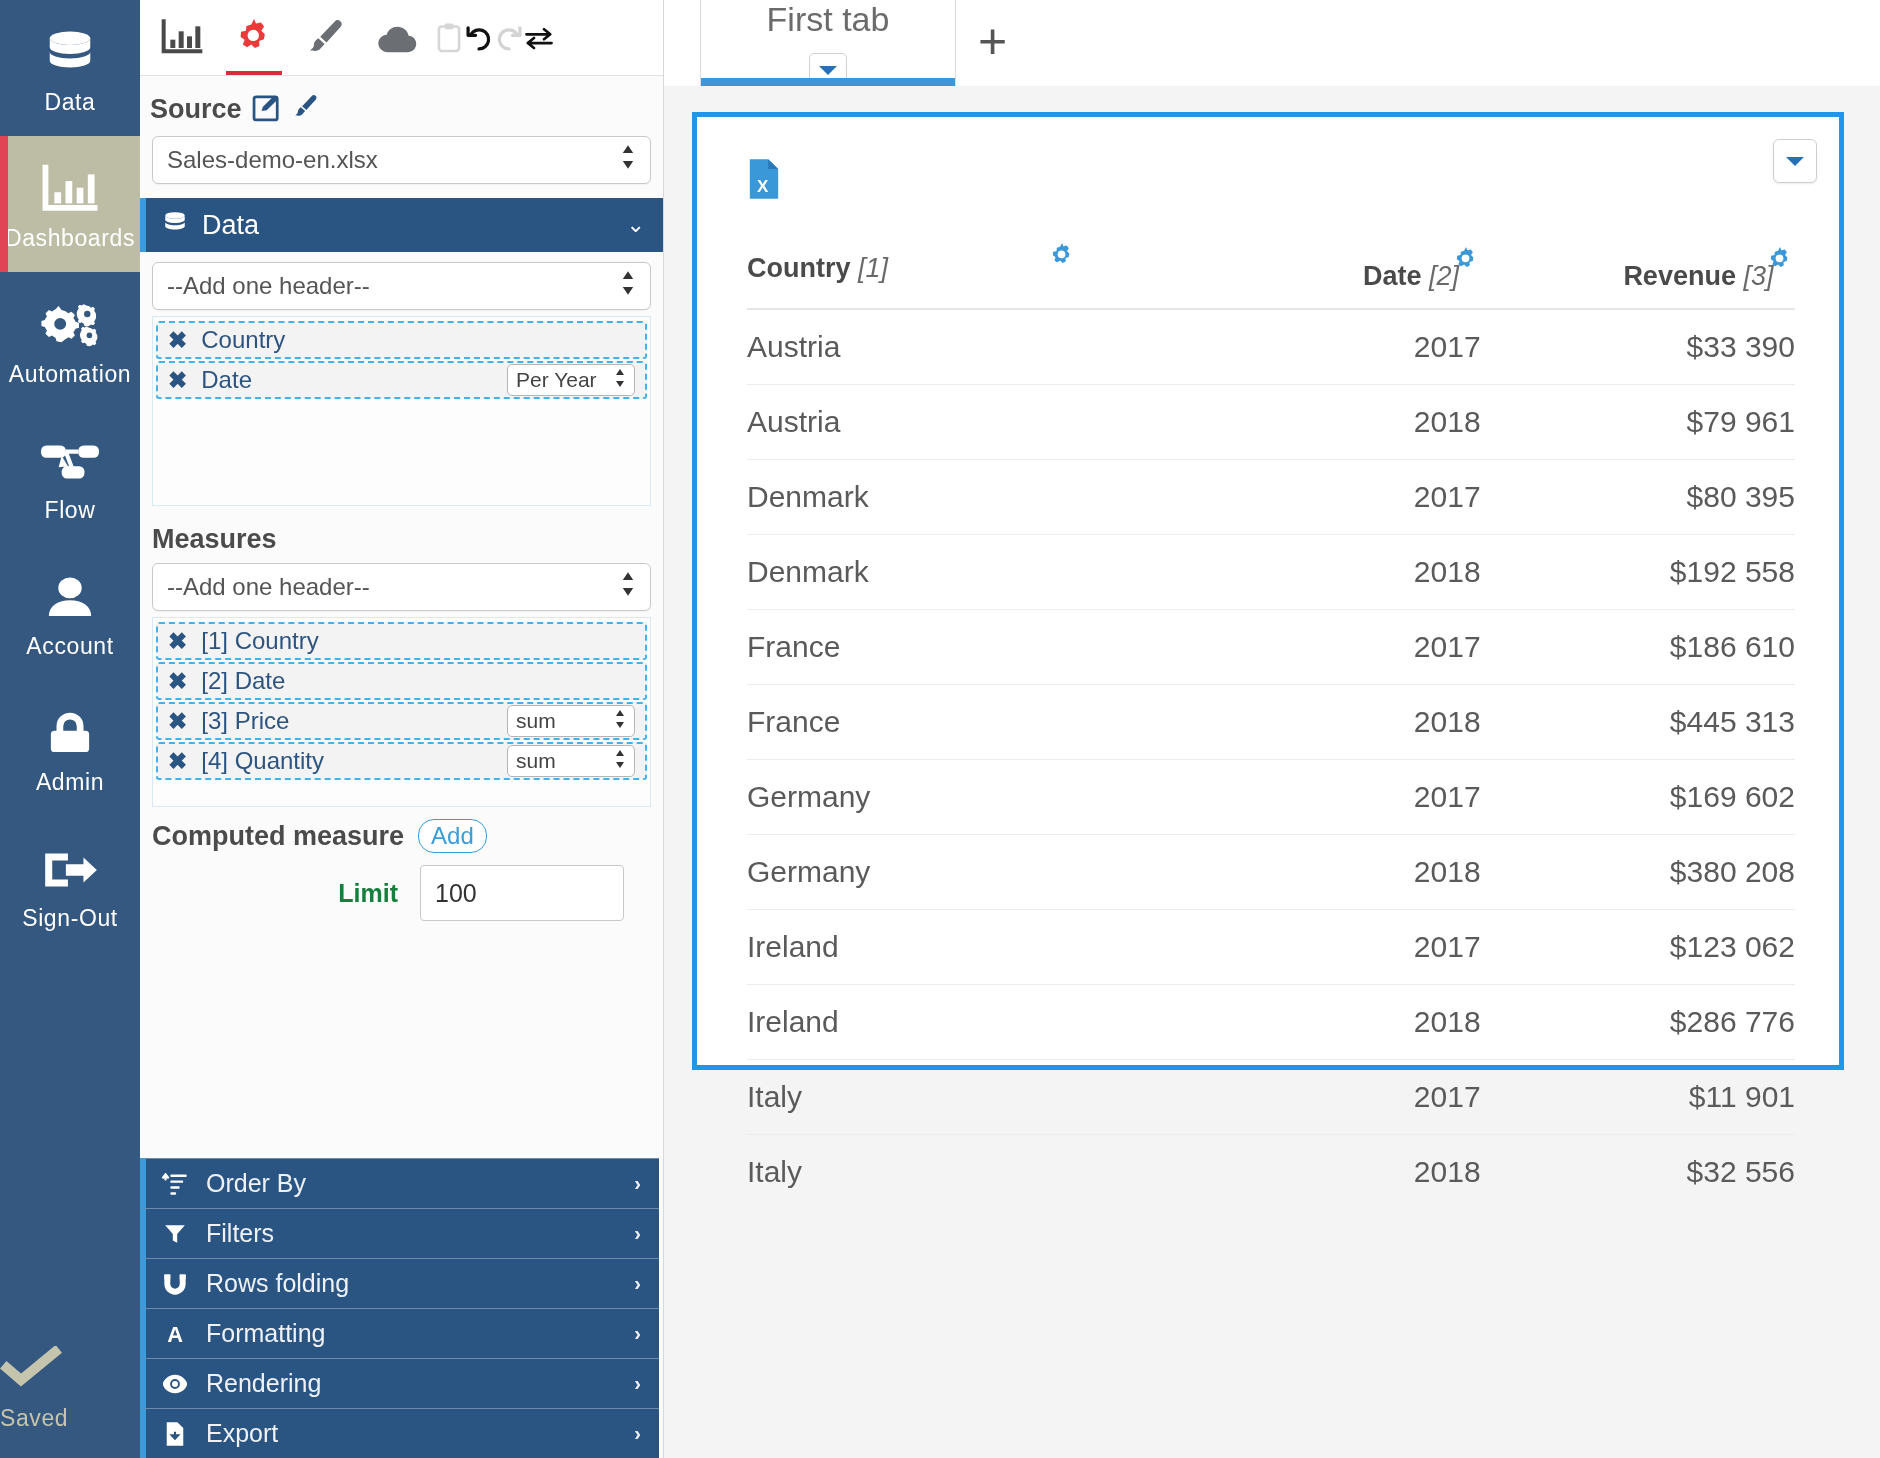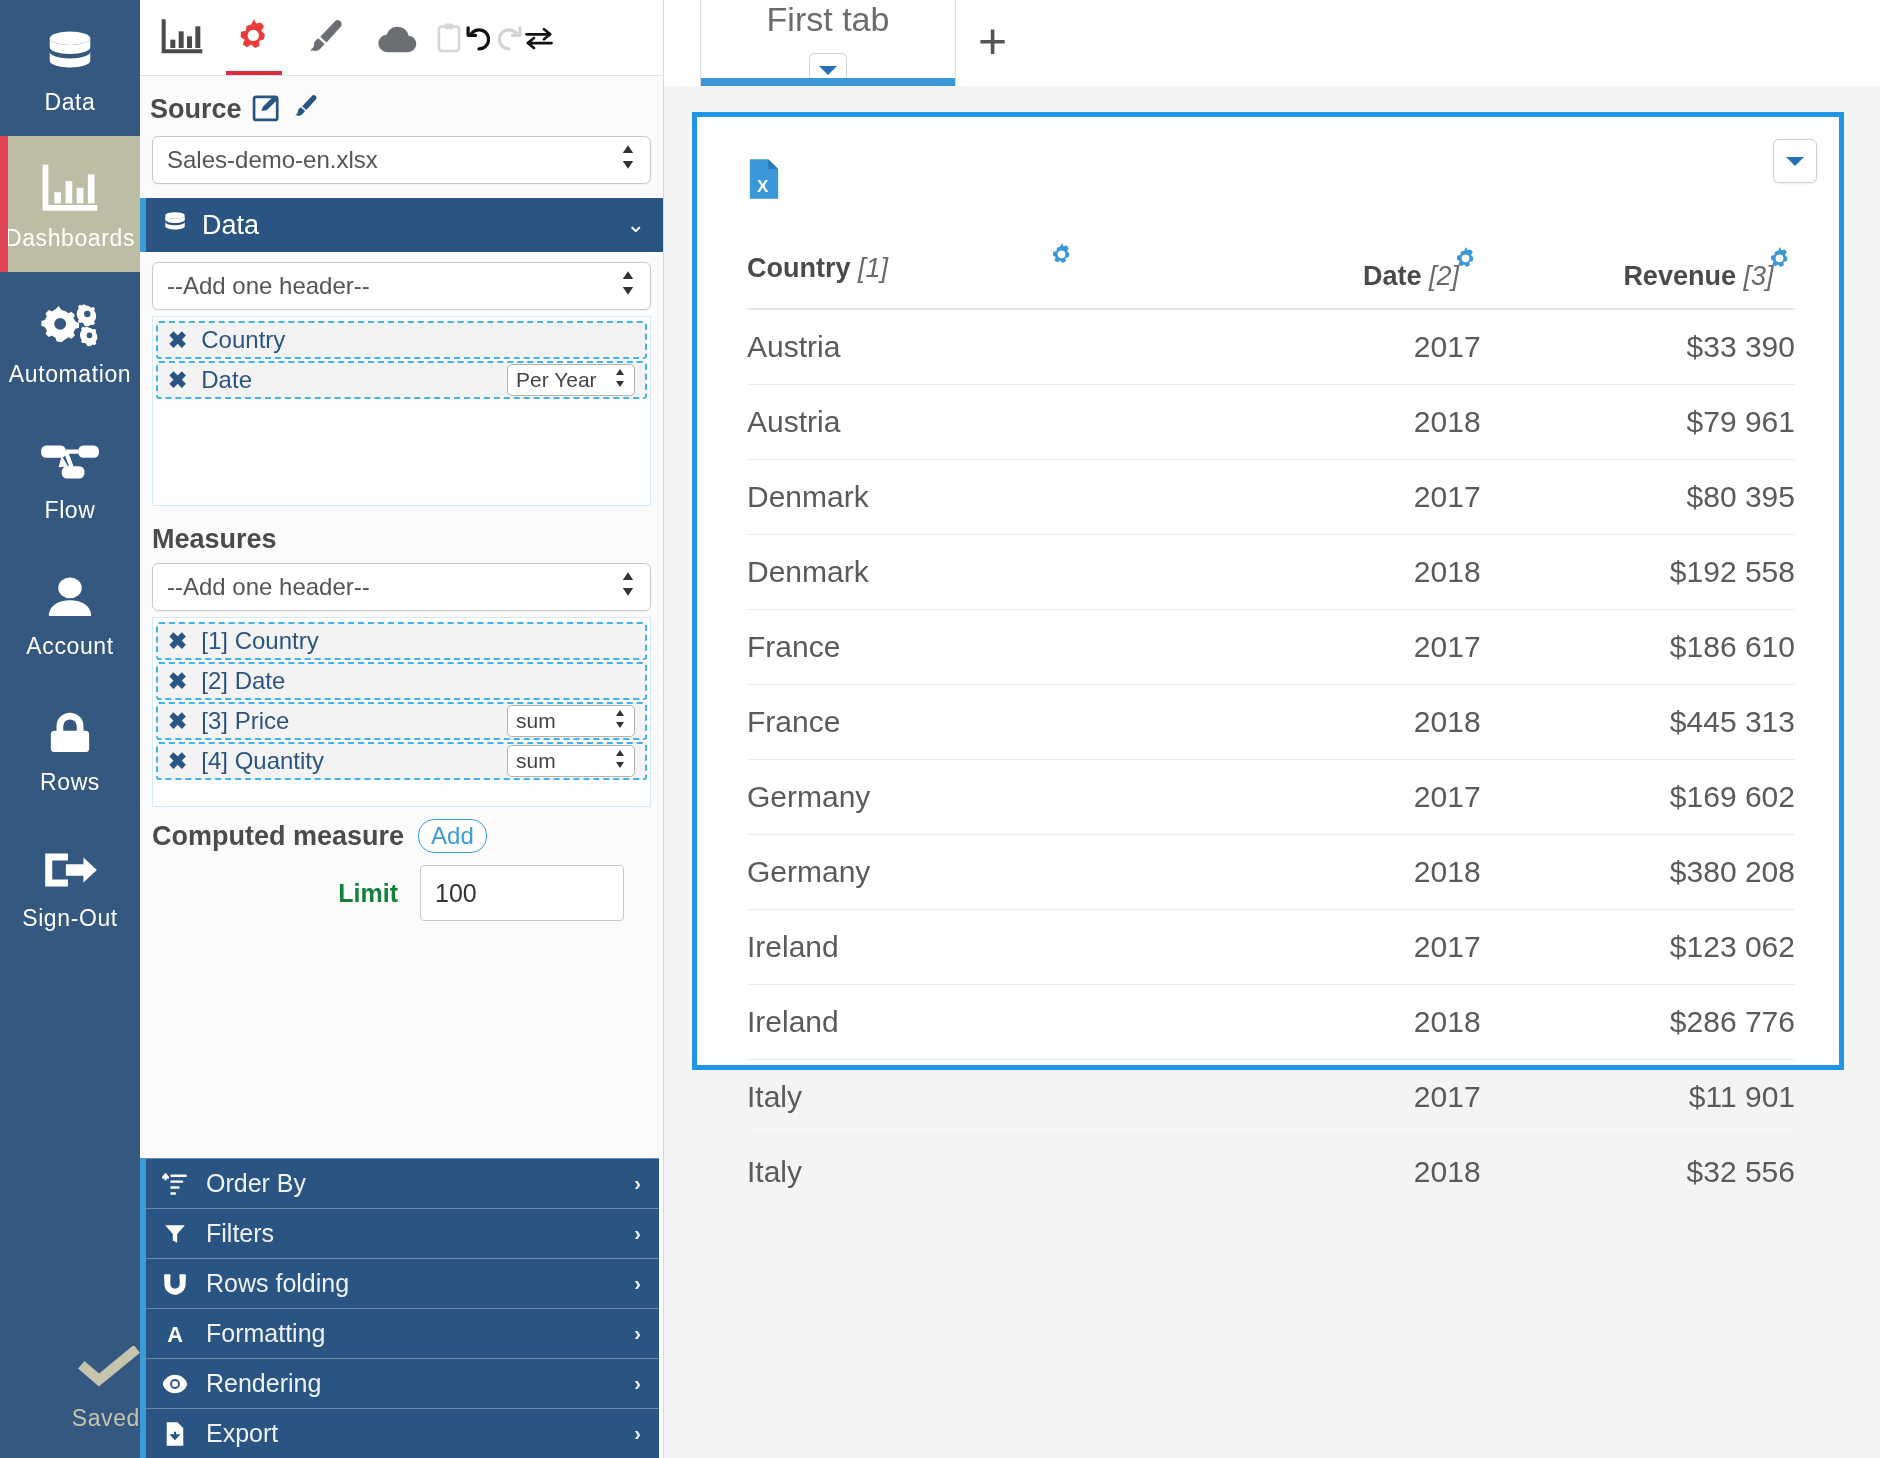--- a/index.html
+++ b/index.html
@@ -25,21 +25,21 @@
   .rail-item.active::before {
     content: ""; position: absolute; left: 0; top: 0; bottom: 0;
     width: 8px; background: #e04455;
   }
   .rail-ico { height: 62px; display: flex; align-items: center; justify-content: center; }
   .rail-ico svg { display: block; }
   .rail-label { font-size: 23px; letter-spacing: .6px; line-height: 1; }
   .rail-spacer { flex: 1 1 auto; }
   .rail-saved {
     height: 150px; display: flex; flex-direction: column;
-    align-items: flex-end; justify-content: center; gap: 8px;
+    align-items: flex-start; justify-content: center; gap: 8px;
     color: #c5c5ae; cursor: default;
   }
   .rail-saved .rail-label { color: #c5c5ae; }
 
   
   .panel {
     width: 524px; flex: 0 0 524px; height: 100%;
     background: #fbfbfb; border-right: 1px solid #d8d8d8;
     display: flex; flex-direction: column; position: relative; overflow: hidden;
   }
@@ -268,21 +268,21 @@
       <span class="rail-label">Account</span>
     </div>
 
     <div class="rail-item">
       <span class="rail-ico">
         <svg width="54" height="54" viewBox="0 0 24 24" fill="#fff">
           <path d="M6 11V8.5a6 6 0 0112 0V11h-3V8.5a3 3 0 00-6 0V11z"></path>
           <rect x="3.5" y="10.5" width="17" height="9.5" rx="1.6"></rect>
         </svg>
       </span>
-      <span class="rail-label">Rows</span>
+      <span class="rail-label">Admin</span>
     </div>
 
     <div class="rail-item">
       <span class="rail-ico">
         <svg width="62" height="48" viewBox="0 0 30 22" fill="#fff">
           <path d="M3 3h11v3.4H6.4v9.2H14V19H3z"></path>
           <path d="M13 8.2h8.5V5l6.5 6-6.5 6v-3.2H13z"></path>
         </svg>
       </span>
       <span class="rail-label">Sign-Out</span>

